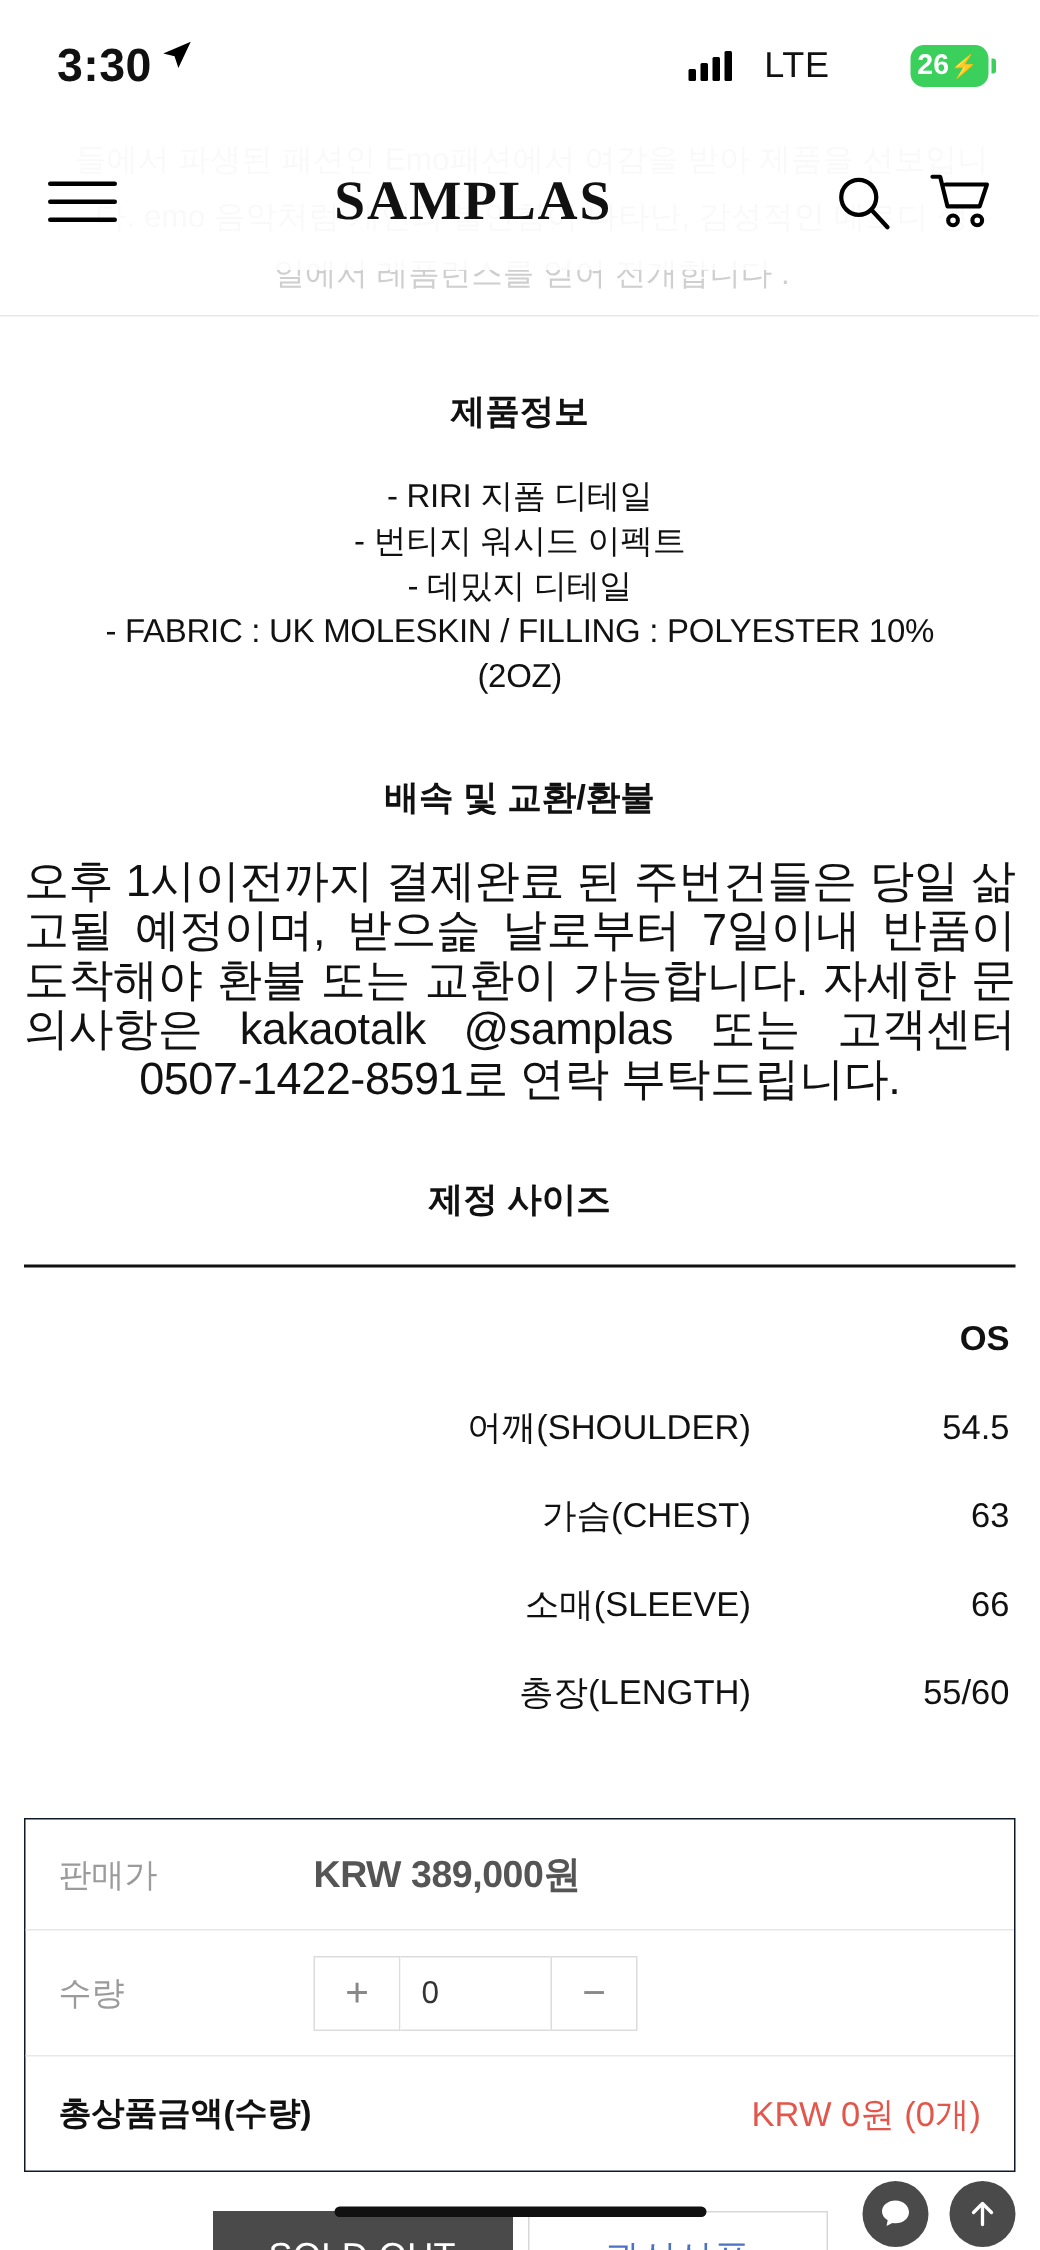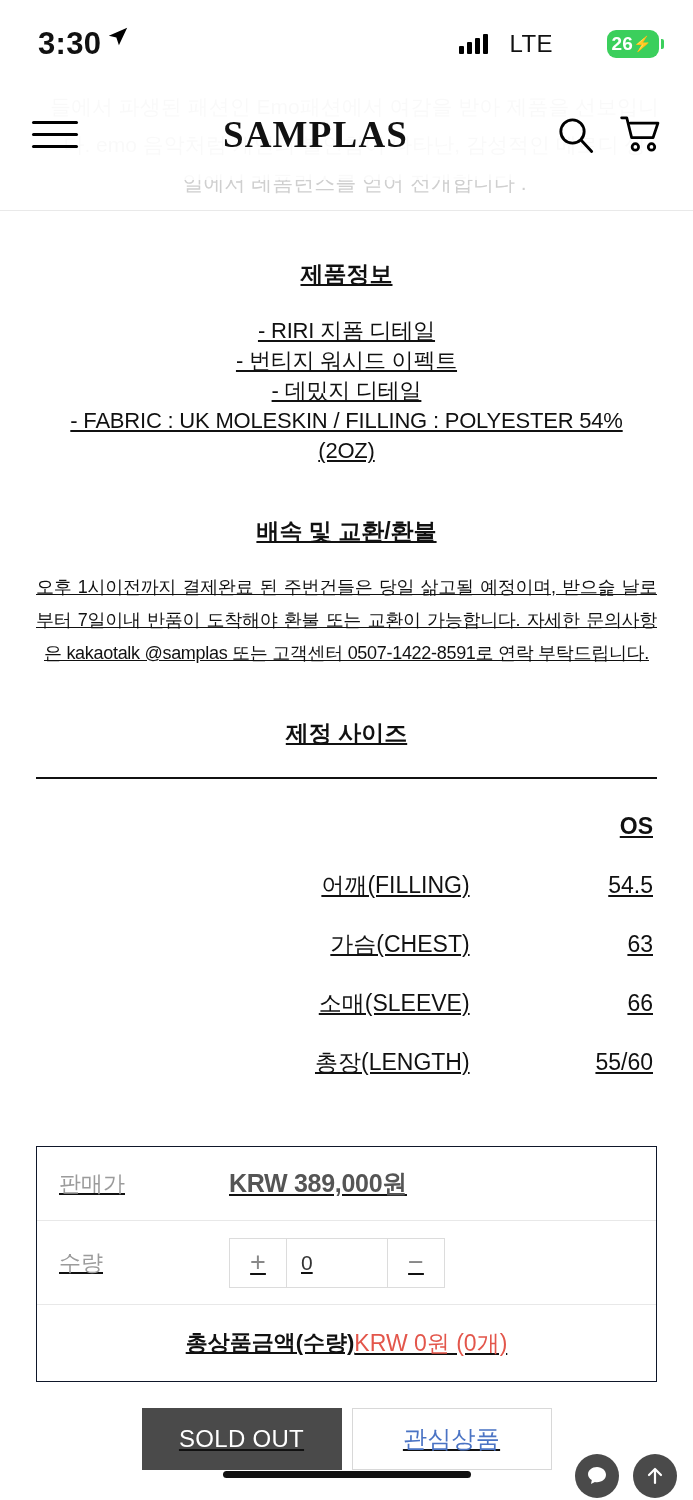--- a/index.html
+++ b/index.html
@@ -155,40 +155,39 @@
   .divider-top {
     height: 1px;
     background: #e9e9e9;
     margin-top: 30px;
     flex: 0 0 1px;
   }
 
   
   .content {
     flex: 1 1 auto;
-    padding: 0 36px;
+    padding: 0 16px;
     overflow: hidden;
-    text-decoration: underline;
   }
   .section-title {
     text-align: center;
     font-size: 23px;
     font-weight: 700;
     margin: 48px 0 0;
   }
   .centered-lines {
     text-align: center;
     font-size: 22px;
     line-height: 30px;
     margin-top: 26px;
     letter-spacing: -0.2px;
   }
   .centered-lines div { margin-bottom: 0; }
   .para {
-    font-size: 18px;
+    font-size: 30px;
     line-height: 33px;
     text-align: center;
     margin-top: 24px;
     letter-spacing: -0.3px;
   }
   .para .just {
     text-align: justify;
     text-align-last: center;
   }
 
@@ -227,21 +226,21 @@
     border: 1px solid #0f172a;
     margin-top: 10px;
   }
   .order-row {
     display: flex;
     align-items: center;
     min-height: 74px;
     border-bottom: 1px solid #e8e8e8;
     padding: 0 22px;
   }
-  .order-row:last-child { border-bottom: none; justify-content: center; }
+  .order-row:last-child { border-bottom: none; }
   .order-label {
     width: 170px;
     flex: 0 0 170px;
     font-size: 22px;
     color: #9b9b9b;
   }
   .order-price {
     font-size: 25px;
     font-weight: 700;
     color: #555;
@@ -410,42 +409,42 @@
 
   <div class="divider-top"></div>
 
   <div class="content">
 
     <div class="section-title">제품정보</div>
     <div class="centered-lines">
       <div>- RIRI 지폼 디테일</div>
       <div>- 번티지 워시드 이펙트</div>
       <div>- 데밌지 디테일</div>
-      <div>- FABRIC : UK MOLESKIN / FILLING : POLYESTER 54%</div>
+      <div>- FABRIC : UK MOLESKIN / FILLING : POLYESTER 10%</div>
       <div>(2OZ)</div>
     </div>
 
     <div class="section-title" style="margin-top:50px;">배속 및 교환/환불</div>
     <div class="para">
       <div class="just">오후 1시이전까지 결제완료 된 주번건들은 당일 삶고될 예정이며, 받으슱 날로부터 7일이내 반품이 도착해야 환불 또는 교환이 가능합니다. 자세한 문의사항은 kakaotalk @samplas 또는 고객센터 0507-1422-8591로 연락 부탁드립니다.</div>
     </div>
 
     <div class="size-block">
       <div class="section-title">제정 사이즈</div>
       <div class="size-rule"></div>
       <table class="size">
         <thead>
           <tr>
             <th class="blank"></th>
             <th>OS</th>
           </tr>
         </thead>
         <tbody>
           <tr>
-            <td class="label">어깨(FILLING)</td>
+            <td class="label">어깨(SHOULDER)</td>
             <td class="val">54.5</td>
           </tr>
           <tr>
             <td class="label">가슴(CHEST)</td>
             <td class="val">63</td>
           </tr>
           <tr>
             <td class="label">소매(SLEEVE)</td>
             <td class="val">66</td>
           </tr>

